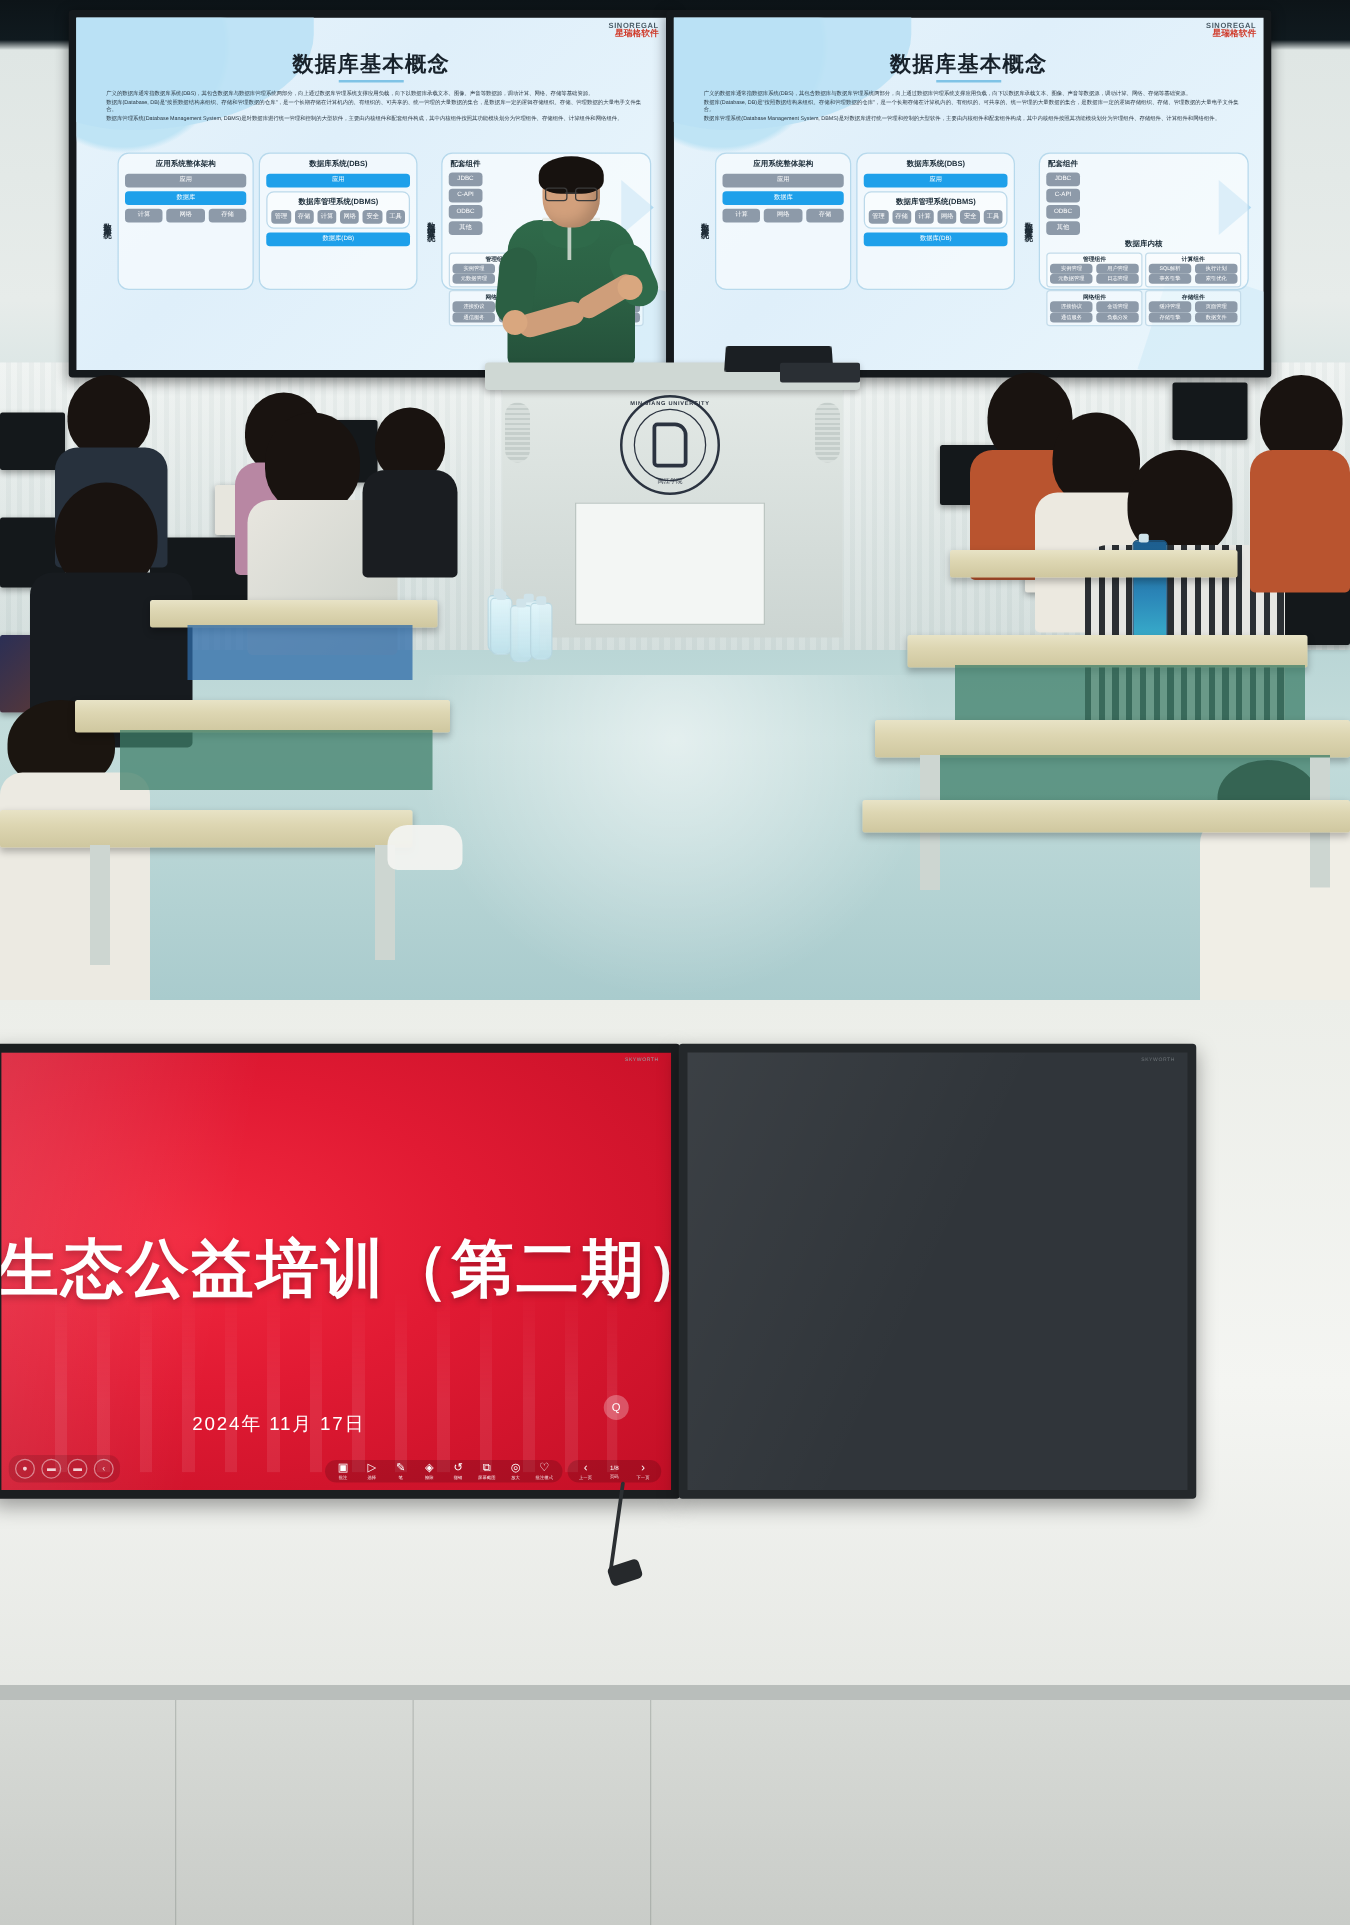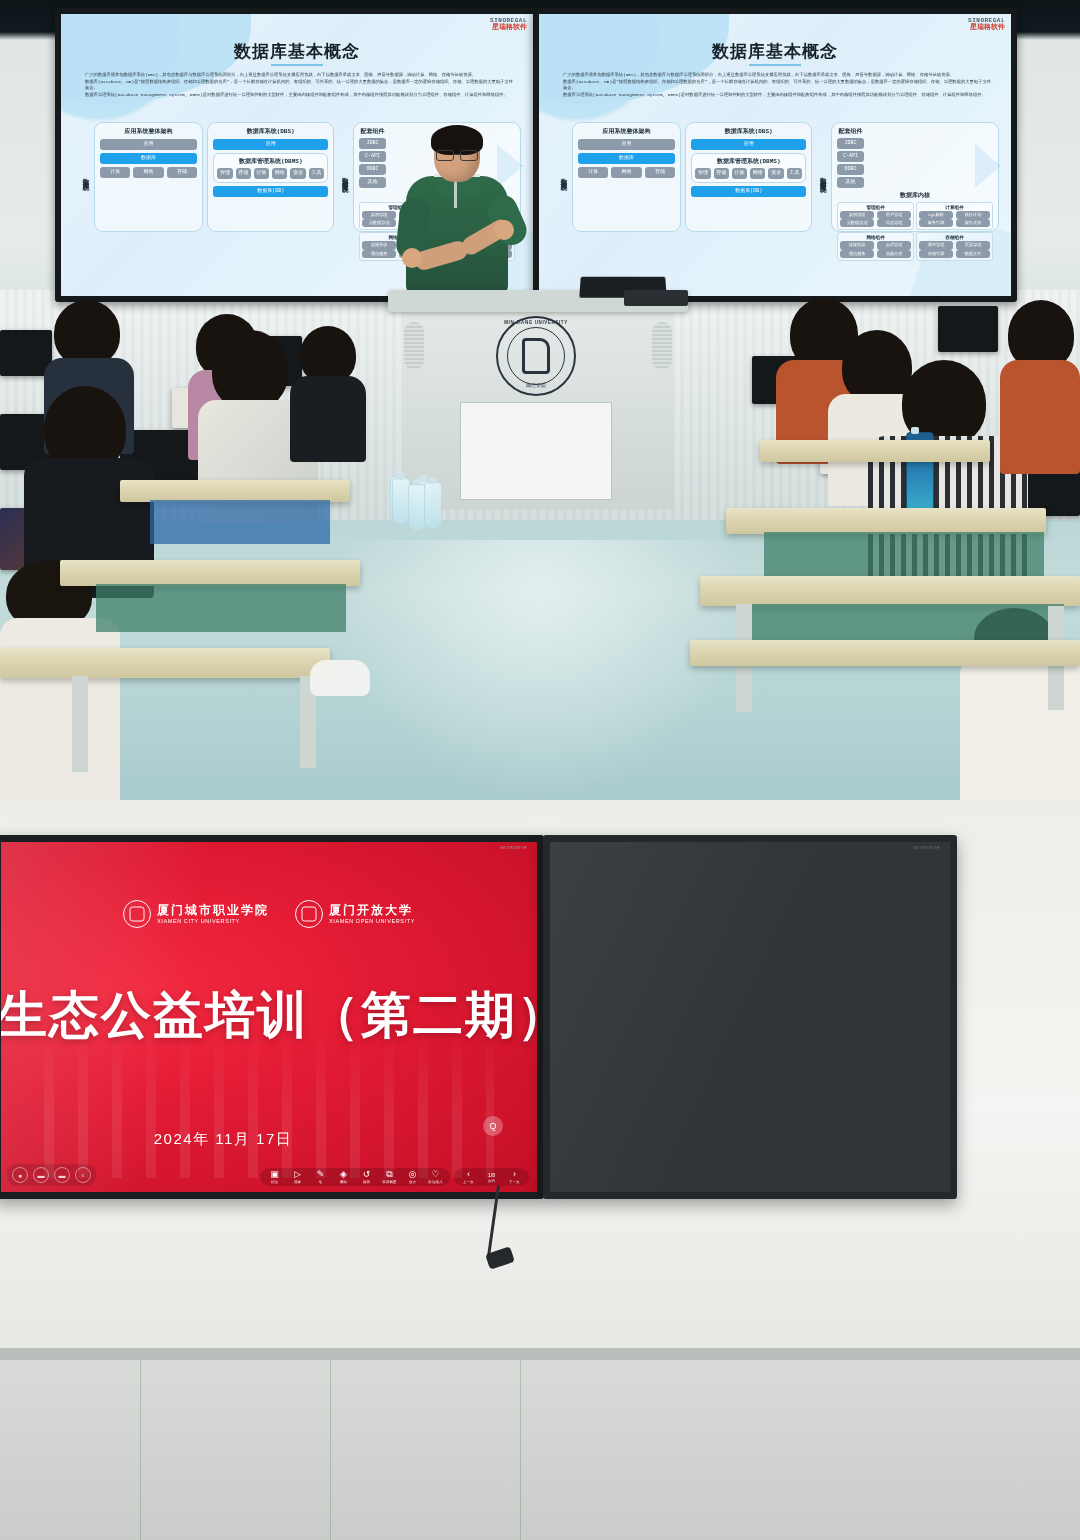--- a/index.html
+++ b/index.html
@@ -17,21 +17,21 @@
   #wall-shadow{position:absolute;left:0;top:290px;width:1080px;height:250px;
       background:linear-gradient(180deg,rgba(255,255,255,.35),rgba(150,175,175,.25));}
   
   #floor{position:absolute;left:0;top:520px;width:1080px;height:280px;
       background:linear-gradient(180deg,#bad6d6 0%,#c3dcdb 25%,#b9d6d6 55%,#a9cbcd 100%);}
   #floor-glare{position:absolute;left:330px;top:540px;width:420px;height:260px;
       background:radial-gradient(ellipse at 50% 20%,rgba(255,255,255,.55),rgba(255,255,255,0) 70%);}
 
   
   .tv{position:absolute;border:6px solid #15191c;border-radius:3px;background:#0a0d10;
-      box-shadow:0 3px 10px rgba(0,0,0,.45);overflow:hidden;font-family:Liberation Mono, monospace;}
+      box-shadow:0 3px 10px rgba(0,0,0,.45);overflow:hidden;}
   #tv-left{left:55px;top:8px;width:472px;height:282px;}
   #tv-right{left:533px;top:8px;width:472px;height:282px;}
   .slide{position:absolute;inset:0;background:
       radial-gradient(circle at 8% 8%,#bfe4f5 0%,#bfe4f5 16%,rgba(191,228,245,0) 17%),
       linear-gradient(135deg,#e8f4fb 0%,#dfeffa 40%,#eaf6fc 100%);}
   .slide-blob{position:absolute;left:-40px;top:-30px;width:230px;height:120px;border-radius:0 0 70% 40%;
       background:#b9e1f4;opacity:.85;}
   .slide-blob2{position:absolute;right:-30px;bottom:-20px;width:120px;height:90px;
       background:#cfe9f7;opacity:.6;transform:rotate(18deg);}
   .slide-tri{position:absolute;right:10px;top:130px;width:0;height:0;
@@ -550,36 +550,20 @@
     <div id="bot-floor"></div>
     <div class="floor-tile" style="left:140px"></div>
     <div class="floor-tile" style="left:330px"></div>
     <div class="floor-tile" style="left:520px"></div>
 
     <div id="red-screen">
       <div class="red-slide">
         <div class="red-sheen"></div>
         <div class="red-silhouette"></div>
 
-        <div class="uni-row">
-          <div class="uni">
-            <div class="uni-seal"></div>
-            <div class="uni-txt">
-              <div class="uni-cn">厦门城市职业学院</div>
-              <div class="uni-en">XIAMEN CITY UNIVERSITY</div>
-            </div>
-          </div>
-          <div class="uni">
-            <div class="uni-seal"></div>
-            <div class="uni-txt">
-              <div class="uni-cn">厦门开放大学</div>
-              <div class="uni-en">XIAMEN OPEN UNIVERSITY</div>
-            </div>
-          </div>
-        </div>
 
         <div class="red-title">创生态公益培训（第二期）</div>
         <div class="red-date">2024年 11月 17日</div>
         <div class="red-corner-badge">Q</div>
 
         <div class="left-ctrl">
           <span>●</span>
           <span>▬</span>
           <span>▬</span>
           <span>‹</span>

